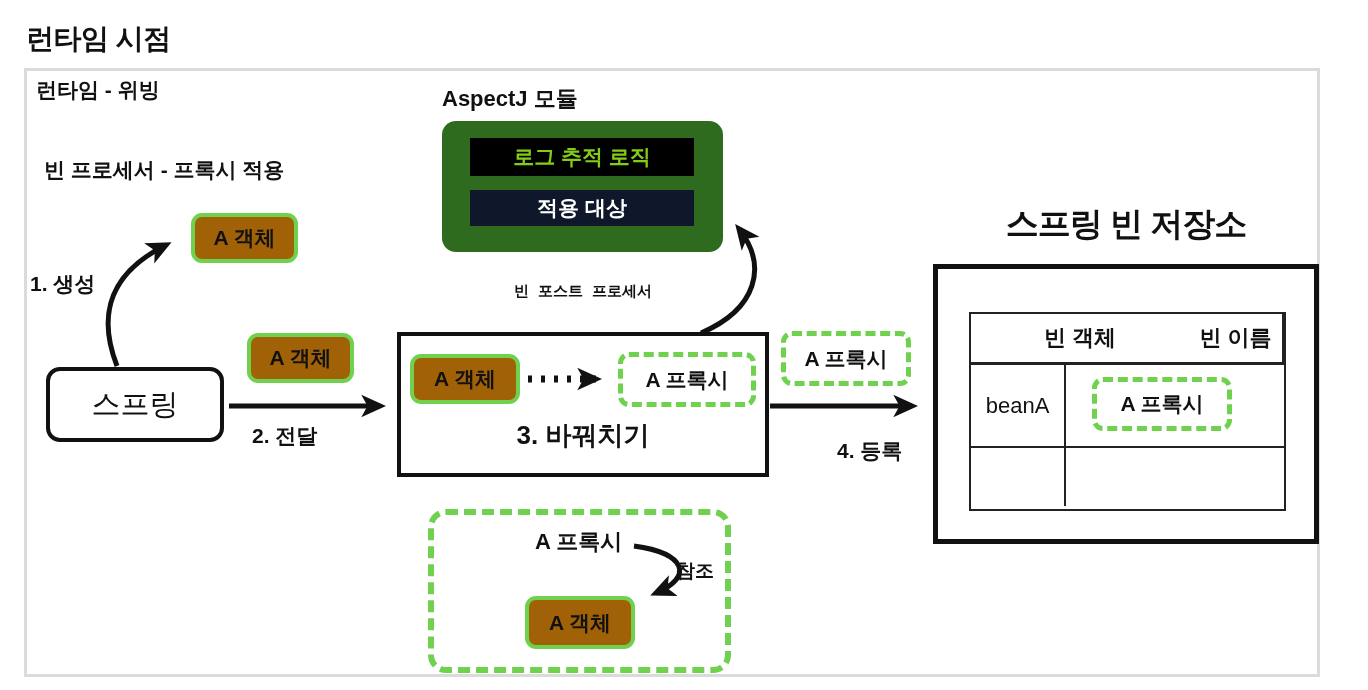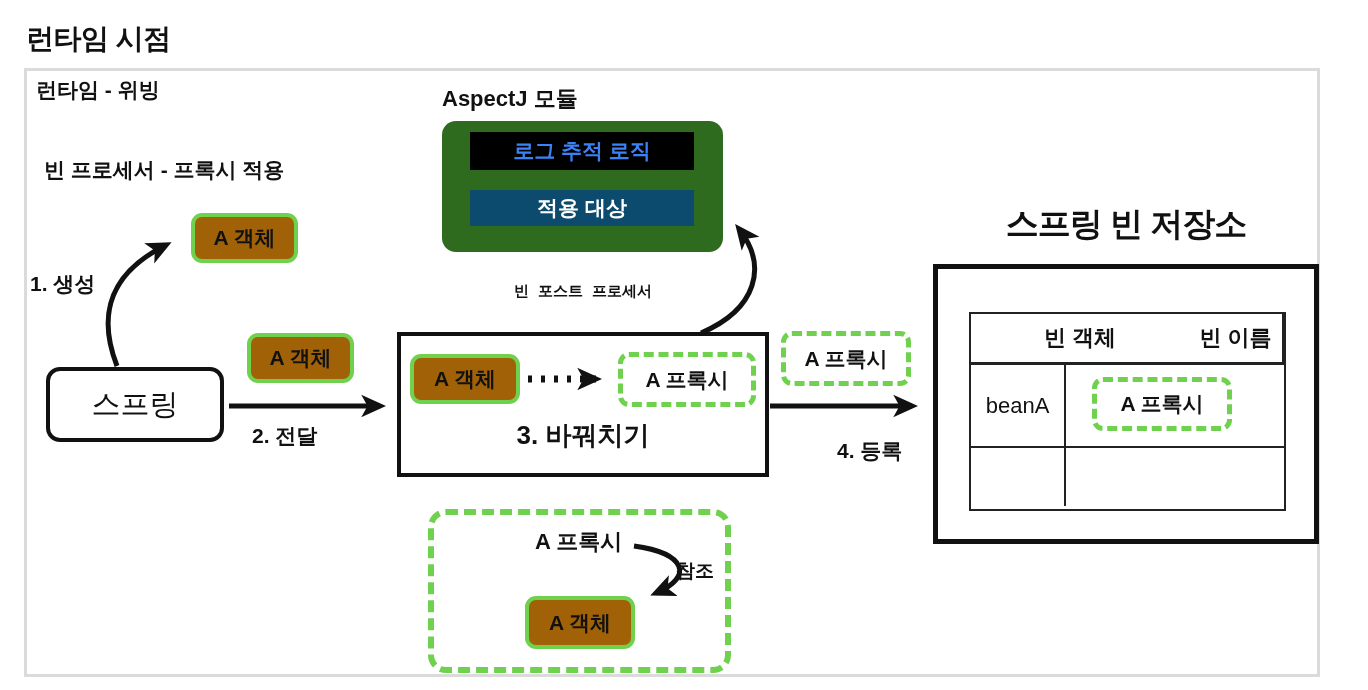--- a/index.html
+++ b/index.html
@@ -14,23 +14,23 @@
   .page-title{left:26px;top:20px;font-size:28px;font-weight:700;letter-spacing:-0.5px;}
 
   .outer-box{left:24px;top:68px;width:1296px;height:609px;border:3px solid #dbdbdb;background:#fff;}
 
   .lbl{font-weight:700;white-space:nowrap;}
   .lbl-weaving{left:36px;top:76px;font-size:21px;}
   .lbl-postproc{left:44px;top:156px;font-size:21px;}
 
   .aspectj-title{left:442px;top:84px;width:281px;text-align:left;font-size:22px;font-weight:700;}
   .aspectj-box{left:442px;top:121px;width:281px;height:131px;background:#2e6b1e;border-radius:14px;}
-  .aspectj-logic{left:470px;top:132px;width:224px;height:38px;background:#000;color:#3b82f6;
+  .aspectj-logic{left:470px;top:138px;width:224px;height:38px;background:#000;color:#84cc16;
     display:flex;align-items:center;justify-content:center;font-size:21px;font-weight:700;}
-  .aspectj-target{left:470px;top:190px;width:224px;height:36px;background:#0c4a6e;color:#fff;
+  .aspectj-target{left:470px;top:190px;width:224px;height:36px;background:#0f172a;color:#fff;
     display:flex;align-items:center;justify-content:center;font-size:21px;font-weight:700;}
 
   .gbox{border:4px solid #6fd14e;border-radius:11px;background:#a16207;
     display:flex;align-items:center;justify-content:center;
     font-size:21px;font-weight:700;white-space:nowrap;}
   .gbox-dashed{border:5px dashed #6fd14e;border-radius:11px;background:#fff;
     display:flex;align-items:center;justify-content:center;
     font-size:21px;font-weight:700;white-space:nowrap;}
 
   .a-object-1{left:191px;top:213px;width:107px;height:50px;}

